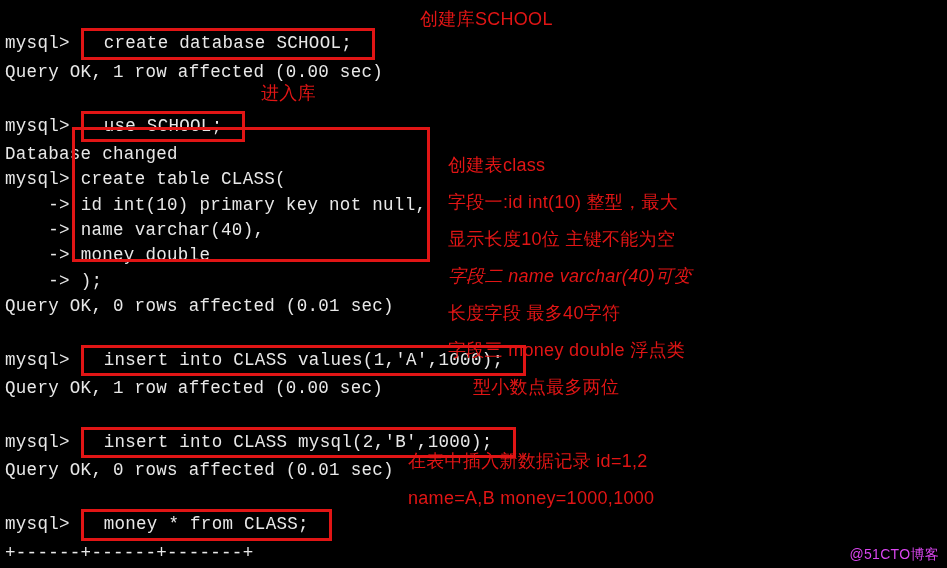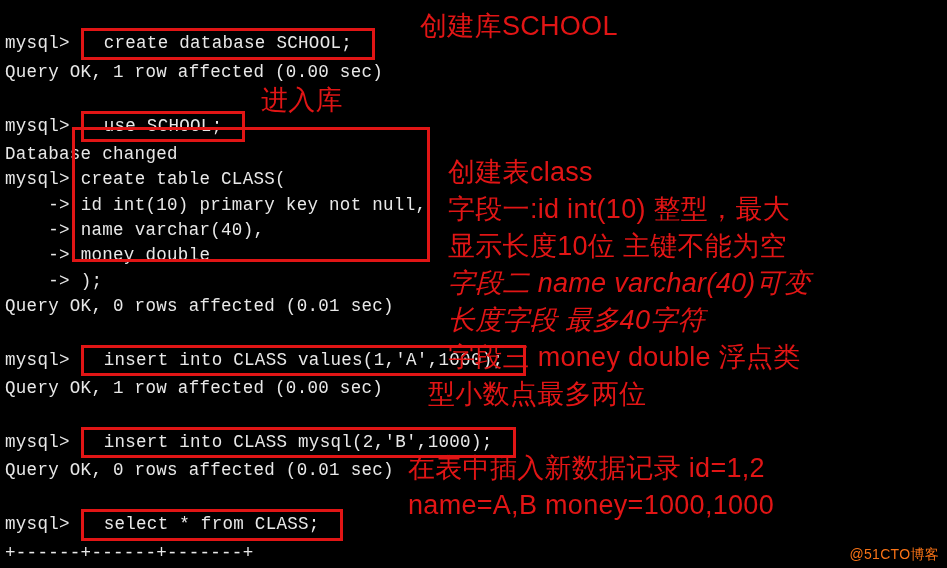--- a/index.html
+++ b/index.html
@@ -29,30 +29,30 @@
     border: 3px solid #e11515;
     display: inline-block;
     padding: 0 20px;
     box-sizing: border-box;
     position: relative;
   }
   .ann {
     position: absolute;
     color: #e11515;
     font-family: "Microsoft YaHei", "SimSun", sans-serif;
-    font-size: 27px;
+    font-size: 18px;
     font-weight: 400;
     line-height: 1.55;
     white-space: nowrap;
   }
   .watermark {
     position: absolute;
     right: 8px;
     bottom: 4px;
-    color: #f97316;
+    color: #d946ef;
     font-family: sans-serif;
     font-size: 14px;
   }
   .block-box {
     border: 3px solid #e11515;
     position: absolute;
     pointer-events: none;
   }
 </style>
 </head>
@@ -70,35 +70,35 @@
 <span>    -&gt;</span> <span>money double</span>
 <span>    -&gt;</span> <span>);</span>
 <span>Query OK, 0 rows affected (0.01 sec)</span>
 
 <span>mysql&gt;</span> <span class="box">insert into CLASS values(1,'A',1000);</span>
 <span>Query OK, 1 row affected (0.00 sec)</span>
 
 <span>mysql&gt;</span> <span class="box">insert into CLASS mysql(2,'B',1000);</span>
 <span>Query OK, 0 rows affected (0.01 sec)</span>
 
-<span>mysql&gt;</span> <span class="box">select * from CLASS;</span>
+<span>mysql&gt;</span> <span class="box">money * from CLASS;</span>
 <span>+------+------+-------+</span>
 <span>| id | name | money |</span>
 
 
 
 </div>
 
 <div class="block-box" style="left:72px; top:127px; width:352px; height:129px;"></div>
 
 <div class="ann" style="left:420px; top:6px;">创建库SCHOOL</div>
 <div class="ann" style="left:261px; top:80px;">进入库</div>
 <div class="ann" style="left:448px; top:152px;">创建表class</div>
 <div class="ann" style="left:448px; top:189px;">字段一:id int(10) 整型，最大</div>
 <div class="ann" style="left:448px; top:226px;">显示长度10位 主键不能为空</div>
 <div class="ann" style="left:448px; top:263px;font-style:italic;">字段二 name varchar(40)可变</div>
-<div class="ann" style="left:448px; top:300px;font-style:italic;">长度字段 最多40字符</div>
+<div class="ann" style="left:448px; top:300px;">长度字段 最多40字符</div>
 <div class="ann" style="left:448px; top:337px;">字段三 money double 浮点类</div>
-<div class="ann" style="left:428px; top:374px;">型小数点最多两位</div>
+<div class="ann" style="left:473px; top:374px;">型小数点最多两位</div>
 <div class="ann" style="left:408px; top:448px;">在表中插入新数据记录 id=1,2</div>
 <div class="ann" style="left:408px; top:485px;">name=A,B     money=1000,1000</div>
 
 <div class="watermark">@51CTO博客</div>
 
 </body></html>

